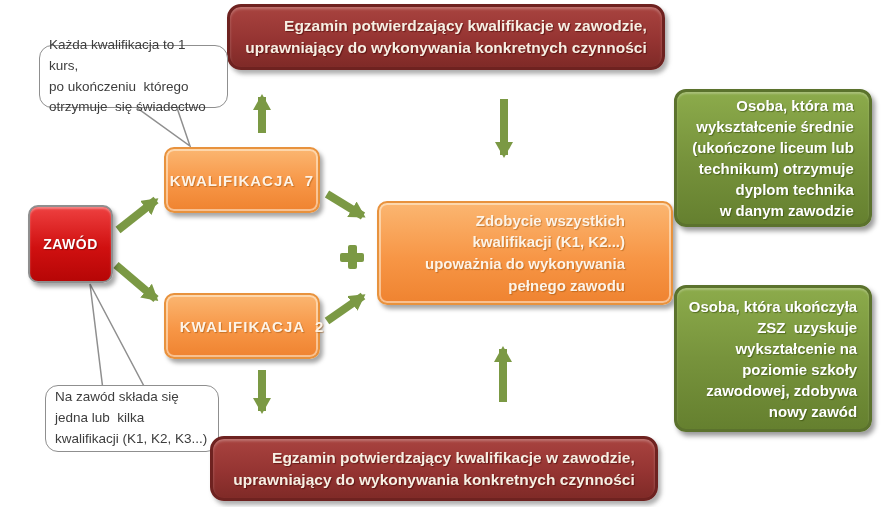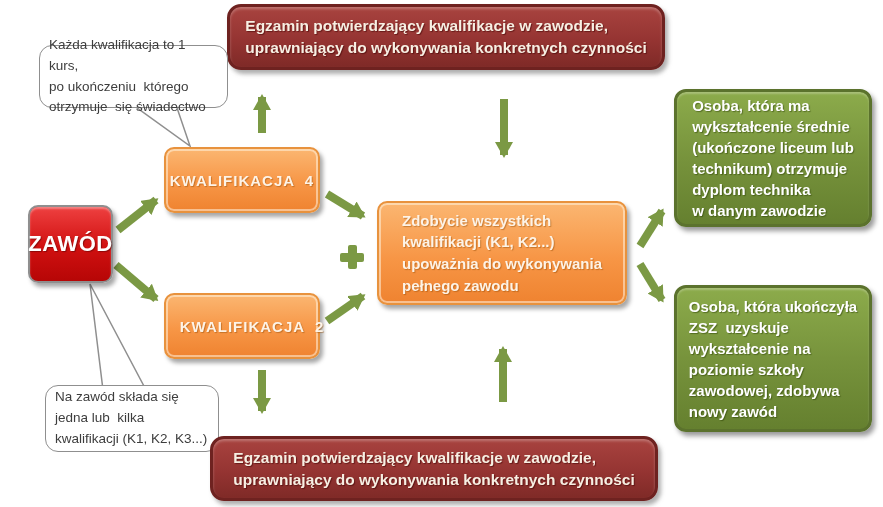--- a/index.html
+++ b/index.html
@@ -2,37 +2,37 @@
 <html><head>
 <meta charset="utf-8">
 <style>
   html,body{margin:0;padding:0;background:#fff;}
   .canvas{
     position:relative;width:883px;height:507px;background:#ffffff;
     font-family:"Liberation Sans",sans-serif;overflow:hidden;
   }
   .overlay{position:absolute;left:0;top:0;z-index:1;}
   .node{position:absolute;z-index:2;box-sizing:border-box;display:flex;
-    align-items:center;justify-content:center;text-align:left;}
+    align-items:center;justify-content:center;text-align:right;}
   .box-text{white-space:pre-wrap;}
 
   
   .exam{
     background:linear-gradient(180deg,#a8433f 0%,#953432 55%,#7f2a27 100%);
     border:3px solid #6e2220;border-radius:14px;
     box-shadow:3px 4px 4px rgba(110,110,110,.55), inset 0 2px 3px rgba(255,255,255,.28);
     color:#f7efe3;font-weight:700;font-size:15.5px;line-height:1.4;
     text-shadow:1px 1px 1px rgba(60,0,0,.55);
   }
   
   .zawod{
     background:linear-gradient(180deg,#ee4040 0%,#d01010 55%,#b60606 100%);
     border:2px solid #8f8f8f;border-radius:10px;
     box-shadow:3px 4px 4px rgba(0,0,0,.35), inset 0 2px 2px rgba(255,255,255,.35);
-    color:#fff;font-weight:700;font-size:22px;letter-spacing:.5px;
+    color:#fff;font-weight:700;font-size:14px;letter-spacing:.5px;
     text-shadow:1px 1px 1px rgba(80,0,0,.5);
   }
   
   .orange{
     background:linear-gradient(180deg,#fbb671 0%,#f79646 55%,#ef8330 100%);
     border:2px solid #e8923d;border-radius:10px;
     box-shadow:3px 4px 4px rgba(0,0,0,.35), inset 0 0 0 2px rgba(255,242,222,.55);
     color:#fdf3e7;font-weight:700;text-shadow:1px 1px 1px rgba(140,70,0,.45);
   }
   .klabel{font-size:15px;letter-spacing:1px;white-space:pre;}
@@ -95,30 +95,30 @@
     <span class="box-text">Każda kwalifikacja to 1 kurs,
 po ukończeniu  którego
 otrzymuje  się świadectwo</span>
   </div>
 
   <div class="node zawod" style="left:28px;top:205px;width:85px;height:78px;">
     <span>ZAWÓD</span>
   </div>
 
   <div class="node orange" style="left:164px;top:147px;width:156px;height:66px;">
-    <span class="klabel">KWALIFIKACJA  4</span>
+    <span class="klabel">KWALIFIKACJA  7</span>
   </div>
 
   <div class="node orange" style="left:164px;top:293px;width:156px;height:66px;padding-left:20px;">
     <span class="klabel">KWALIFIKACJA  2</span>
   </div>
 
   <div class="plus" style="left:340px;top:245px;"></div>
 
-  <div class="node orange center-box" style="left:377px;top:201px;width:250px;height:104px;padding:12px 8px;">
+  <div class="node orange center-box" style="left:377px;top:201px;width:296px;height:104px;padding:12px 8px;">
     <span class="box-text">Zdobycie wszystkich
 kwalifikacji (K1, K2...)
 upoważnia do wykonywania
 pełnego zawodu</span>
   </div>
 
   <div class="node green" style="left:674px;top:285px;width:198px;height:147px;padding:4px 4px;">
     <span class="box-text">Osoba, która ukończyła
 ZSZ  uzyskuje
 wykształcenie na

